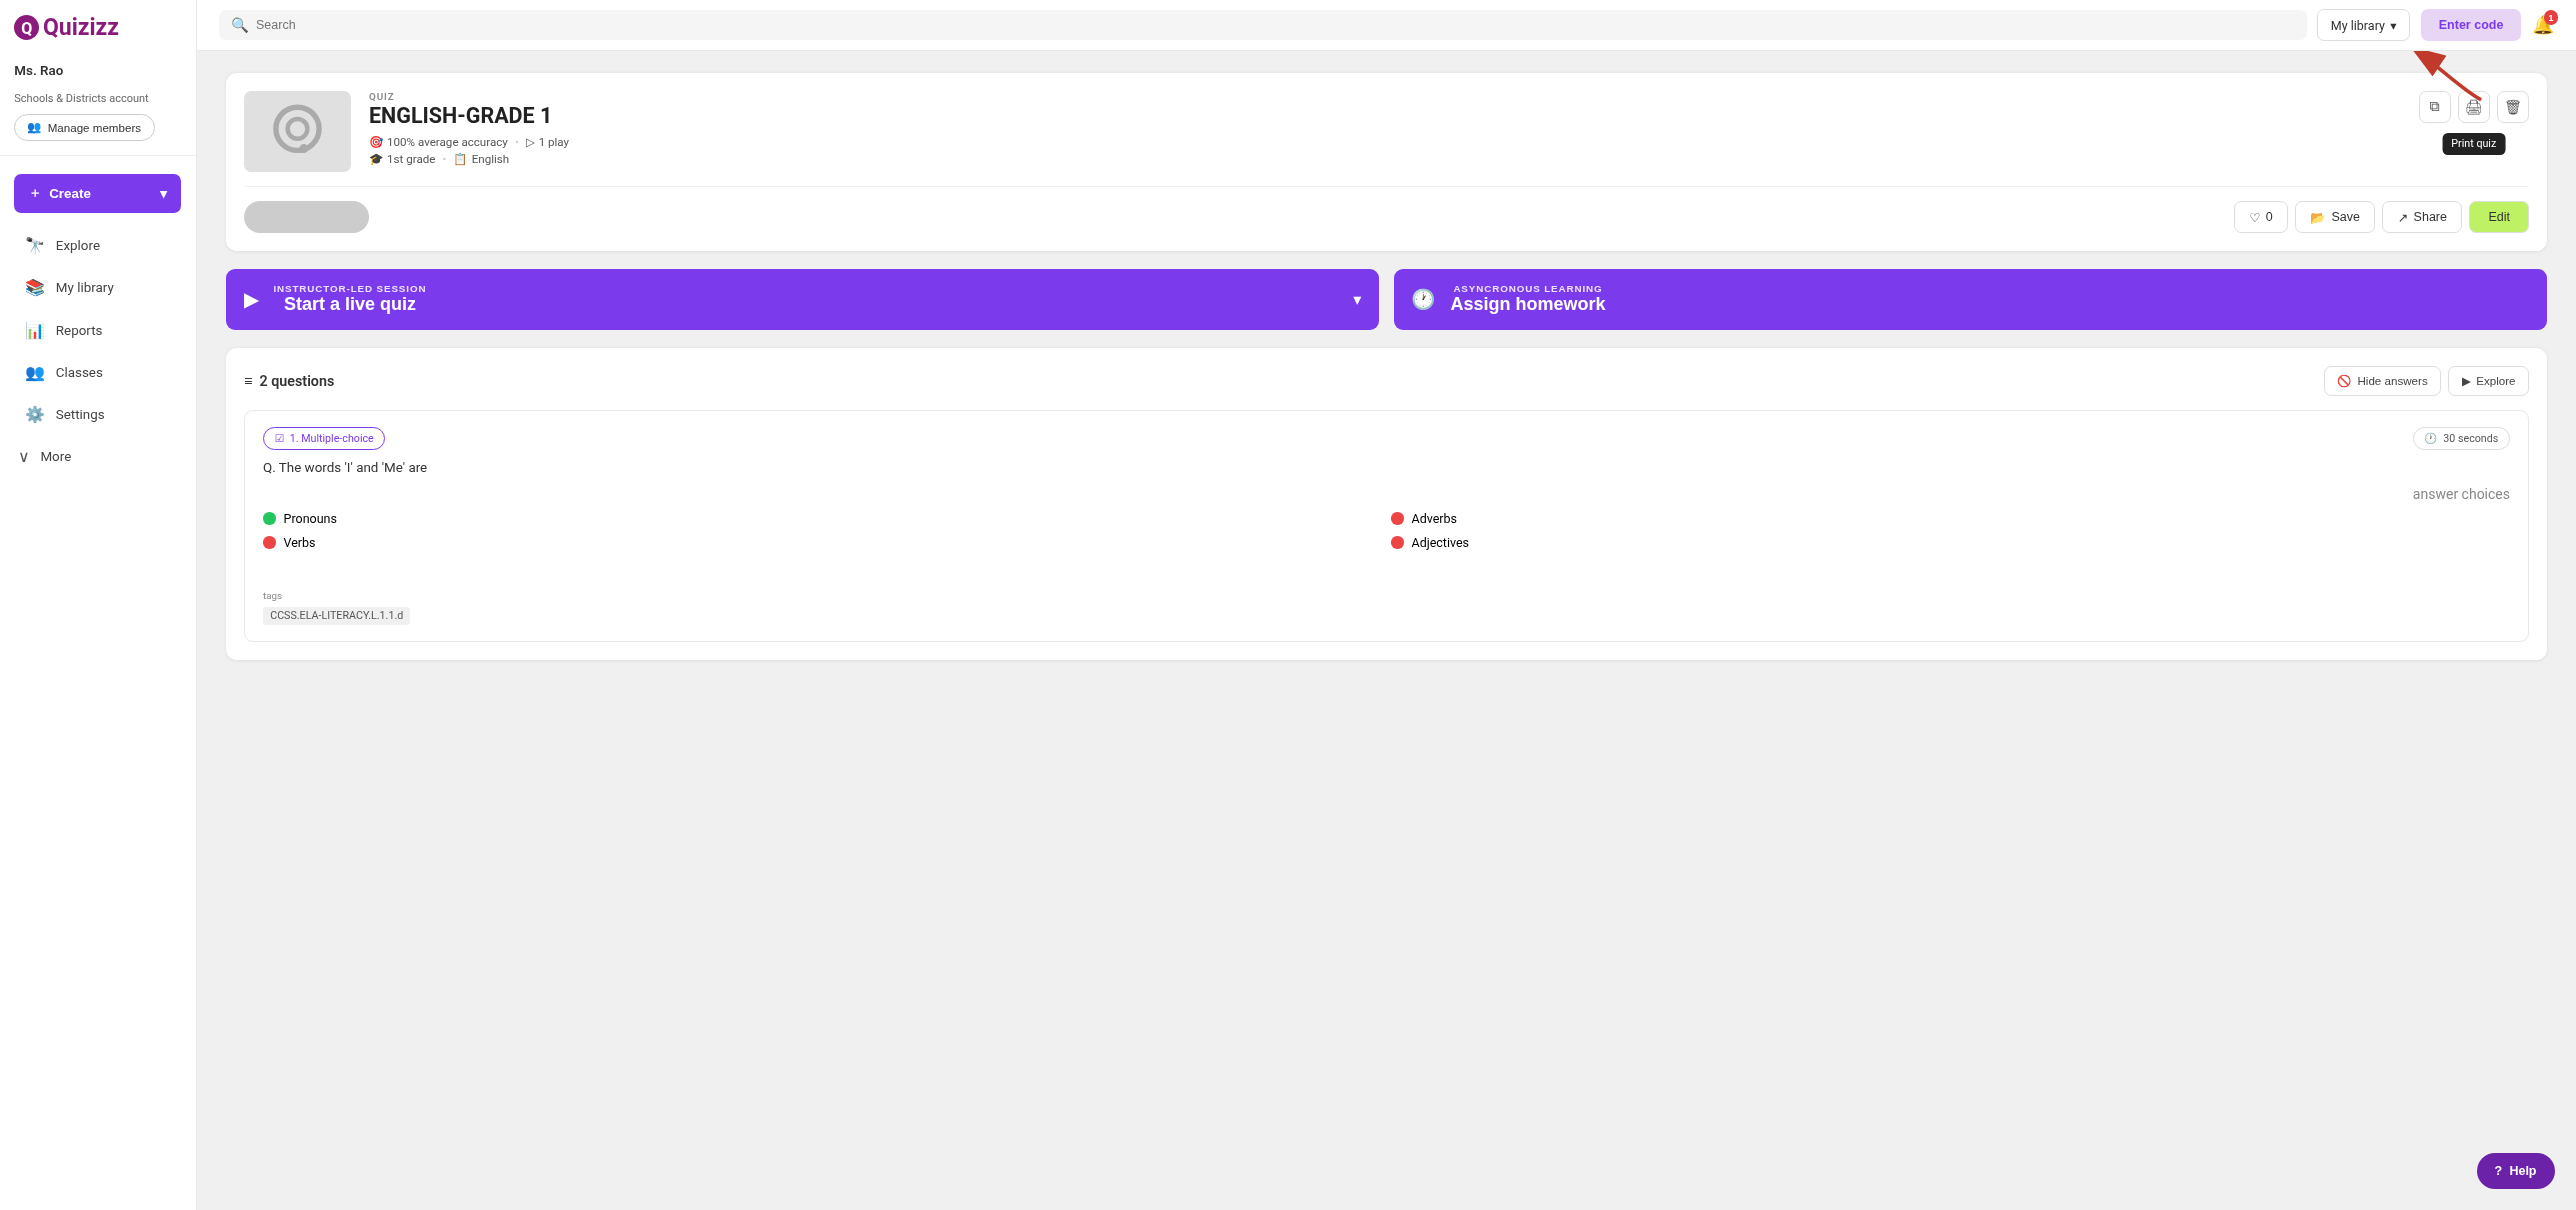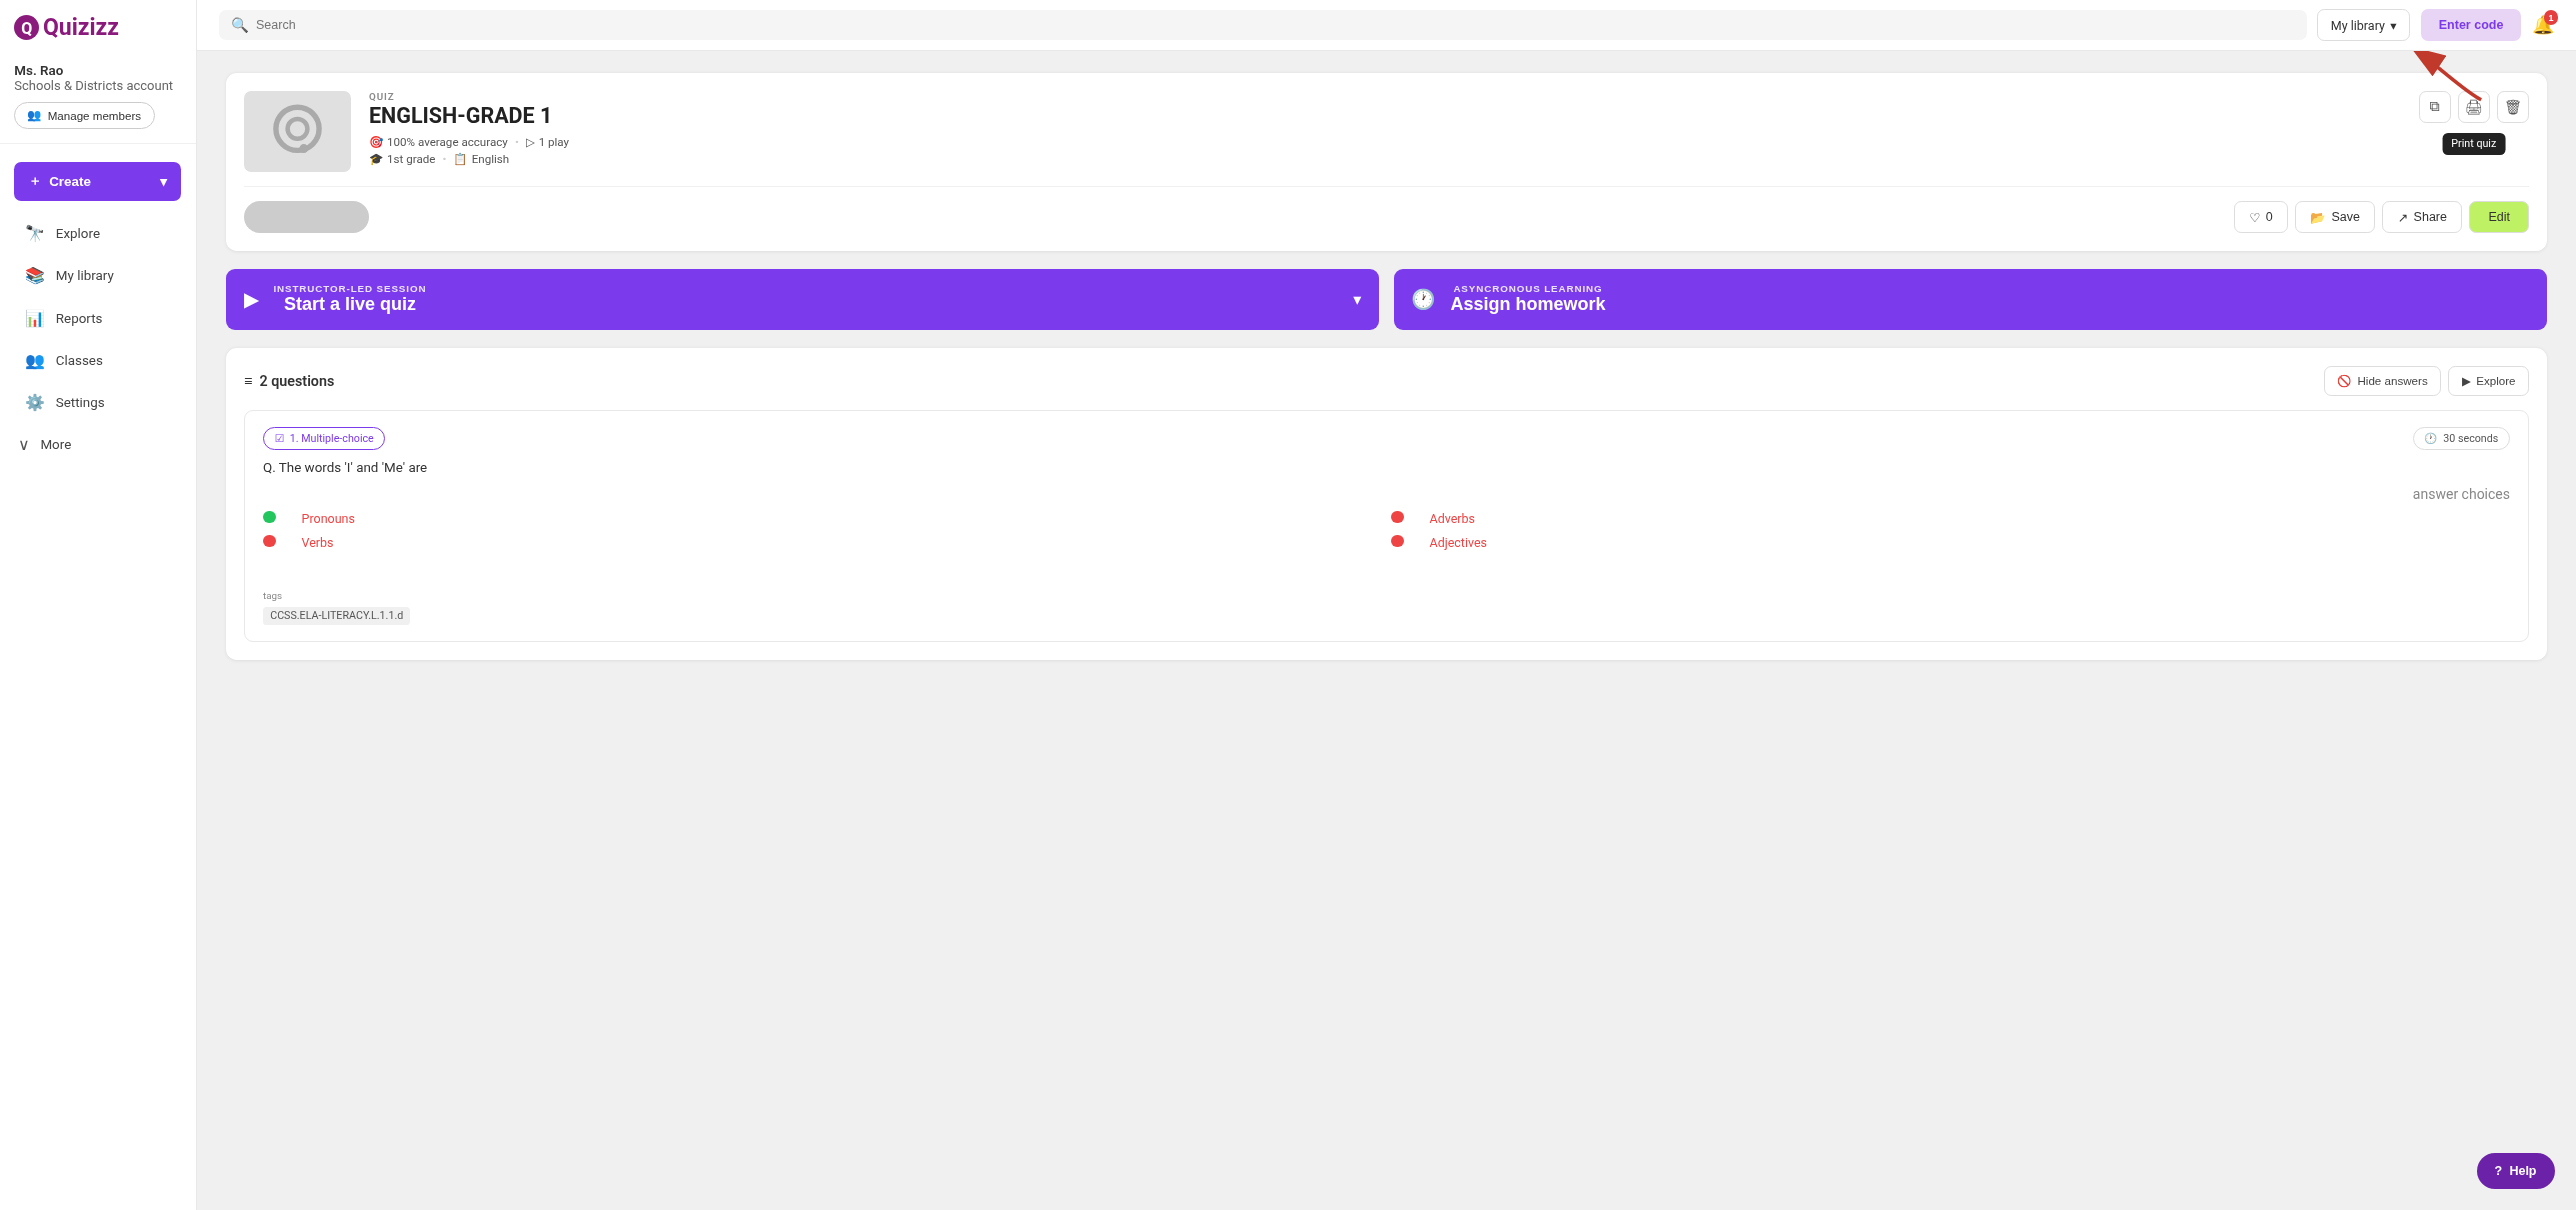--- a/index.html
+++ b/index.html
@@ -51,23 +51,23 @@
       padding: 7.2px 14.3px 14.3px 14.3px;
       border-bottom: 0.9px solid #f0f0f0;
       margin-bottom: 7.2px;
     }
     .user-name {
       font-size: 13.4px;
       font-weight: 600;
       color: #333;
     }
     .user-account-type {
-      font-size: 13px;
+      font-size: 11px;
       color: #666;
-      margin-top: 0;
+      margin-top: 14px;
     }
     .manage-members-btn {
       margin-top: 9px;
       display: flex;
       align-items: center;
       gap: 5.4px;
       border: 0.9px solid #ccc;
       border-radius: 18px;
       padding: 5.4px 12.5px;
       font-size: 11.6px;
@@ -463,23 +463,24 @@
       text-align: right;
     }
     .answers-grid {
       display: grid;
       grid-template-columns: 1fr 1fr;
       gap: 9px;
       margin-bottom: 12.5px;
     }
     .answer-item {
       display: flex;
-      gap: 26px;
+      align-items: center;
+      gap: 8px;
       font-size: 12.5px;
-      color: #ef4444;
+      color: #000000;
     }
     .answer-dot {
       width: 12.5px;
       height: 12.5px;
       border-radius: 50%;
       flex-shrink: 0;
     }
     .dot-green { background: #22c55e; }
     .dot-red { background: #ef4444; }
     .tags-label {

